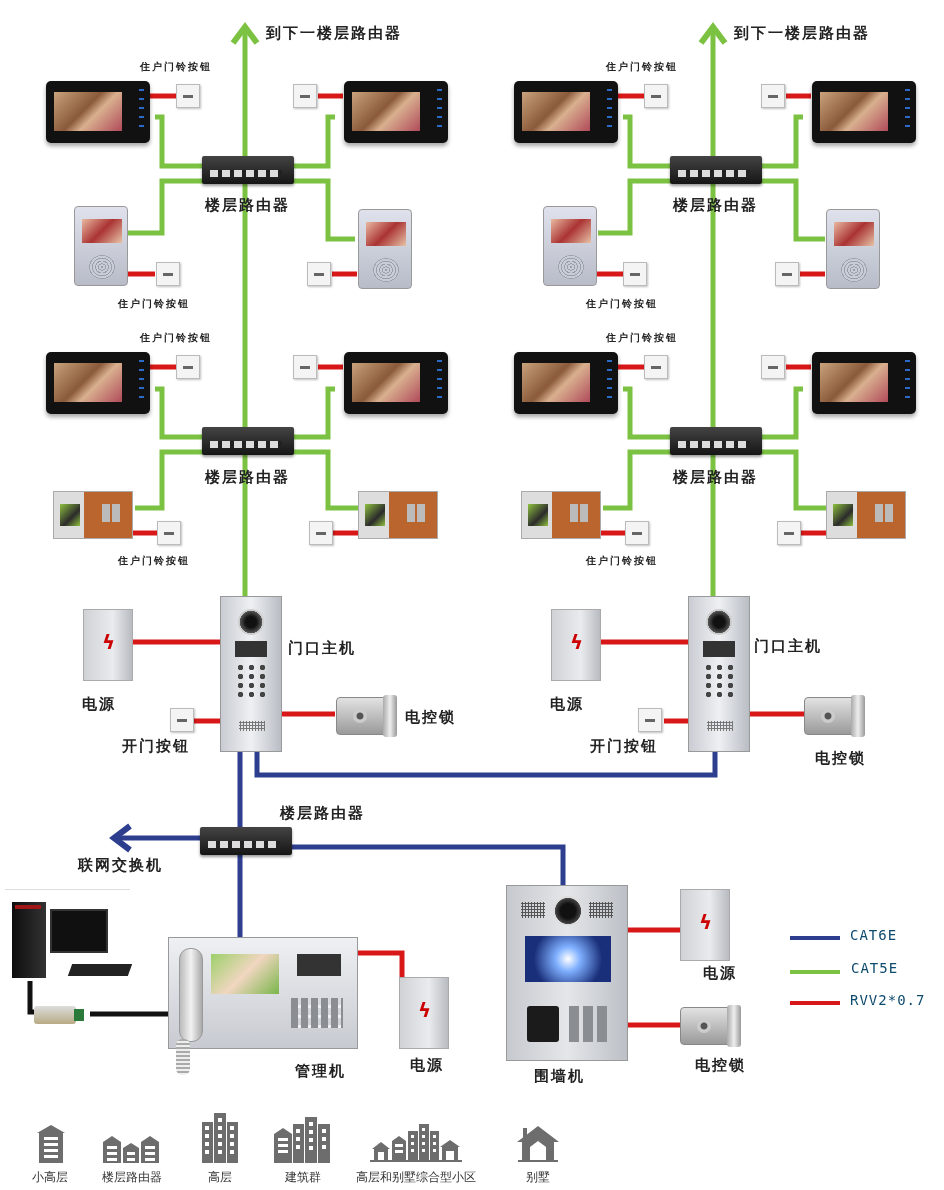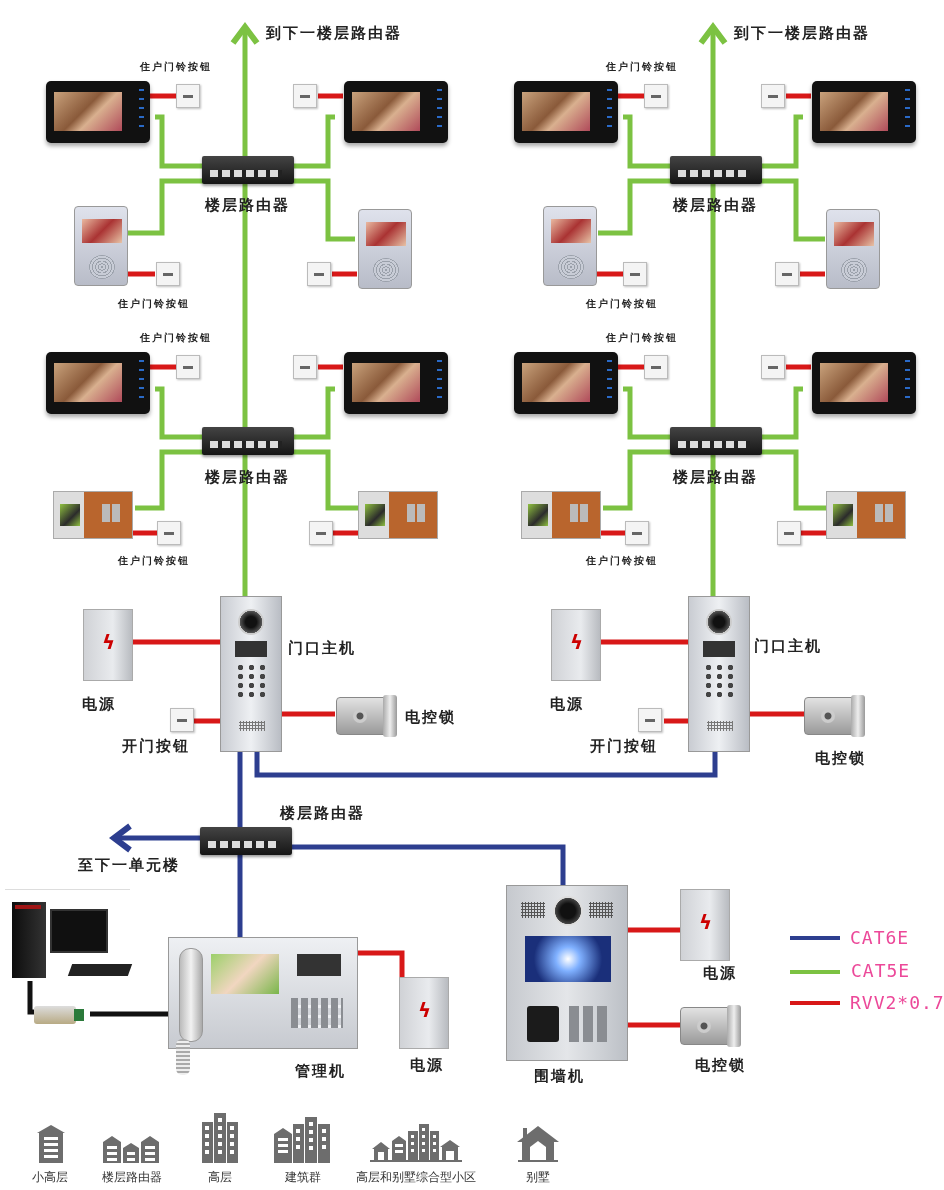--- a/index.html
+++ b/index.html
@@ -56,21 +56,21 @@
   .wall .kp{position:absolute;left:62px;top:120px;width:40px;height:36px;background:repeating-linear-gradient(90deg,#8a8d92 0 10px,transparent 10px 14px);}
   
   .tower{width:34px;height:76px;background:linear-gradient(90deg,#0d0d0d,#333);}
   .tower:before{content:"";position:absolute;left:3px;top:3px;width:26px;height:4px;background:#a01515;}
   .screen{width:58px;height:44px;background:#101010;border:2px solid #333;}
   .kbd{width:60px;height:12px;background:#222;transform:skewX(-20deg);}
   .conv{width:42px;height:18px;background:linear-gradient(#ddd,#b8aa84);border-radius:3px;}
   .conv:after{content:"";position:absolute;right:-8px;top:3px;width:10px;height:12px;background:#2b7a3a;}
   
   .leg-line{position:absolute;width:50px;height:4px;}
-  .leg-text{position:absolute;font-family:"DejaVu Sans Mono",monospace;font-size:18px;color:#ec4899;letter-spacing:1px;}
+  .leg-text{position:absolute;font-family:"DejaVu Sans Mono",monospace;font-size:14px;color:#0c4a6e;letter-spacing:1px;}
   
   .bicon{position:absolute;fill:#6d6d6d;}
   .blbl{position:absolute;font-size:12px;color:#333;white-space:nowrap;text-align:center;width:140px;}
 </style>
 </head>
 <body>
 
 <div id="stage">
 
   <svg id="wires" width="944" height="1190" style="position:absolute;left:0;top:0;">
@@ -277,21 +277,21 @@
       <div class="grill"></div>
     </div>
   <div class="lbl big" style="left:754px;top:628px;">门口主机</div>
   <div class="dev bell" style="left:638px;top:699px;"></div>
   <div class="lbl big" style="left:590px;top:728px;">开门按钮</div>
   <div class="dev lock" style="left:804px;top:688px;"></div>
   <div class="lbl big" style="left:815px;top:740px;">电控锁</div>
 
   <div class="lbl big" style="left:280px;top:795px;">楼层路由器</div>
   <div class="dev router" style="left:200px;top:818px;"></div>
-  <div class="lbl big" style="left:78px;top:847px;">至下一单元楼</div>
+  <div class="lbl big" style="left:78px;top:847px;">联网交换机</div>
 
   <div style="position:absolute;left:5px;top:880px;width:125px;height:1px;background:#ddd;"></div>
   <div class="dev tower" style="left:12px;top:893px;"></div>
   <div class="dev screen" style="left:50px;top:900px;"></div>
   <div class="dev kbd" style="left:70px;top:955px;"></div>
   <div class="dev conv" style="left:34px;top:997px;"></div>
 
   <div class="dev mgr" style="left:168px;top:928px;">
       <div class="hs"></div>
       <div class="scr"></div>

